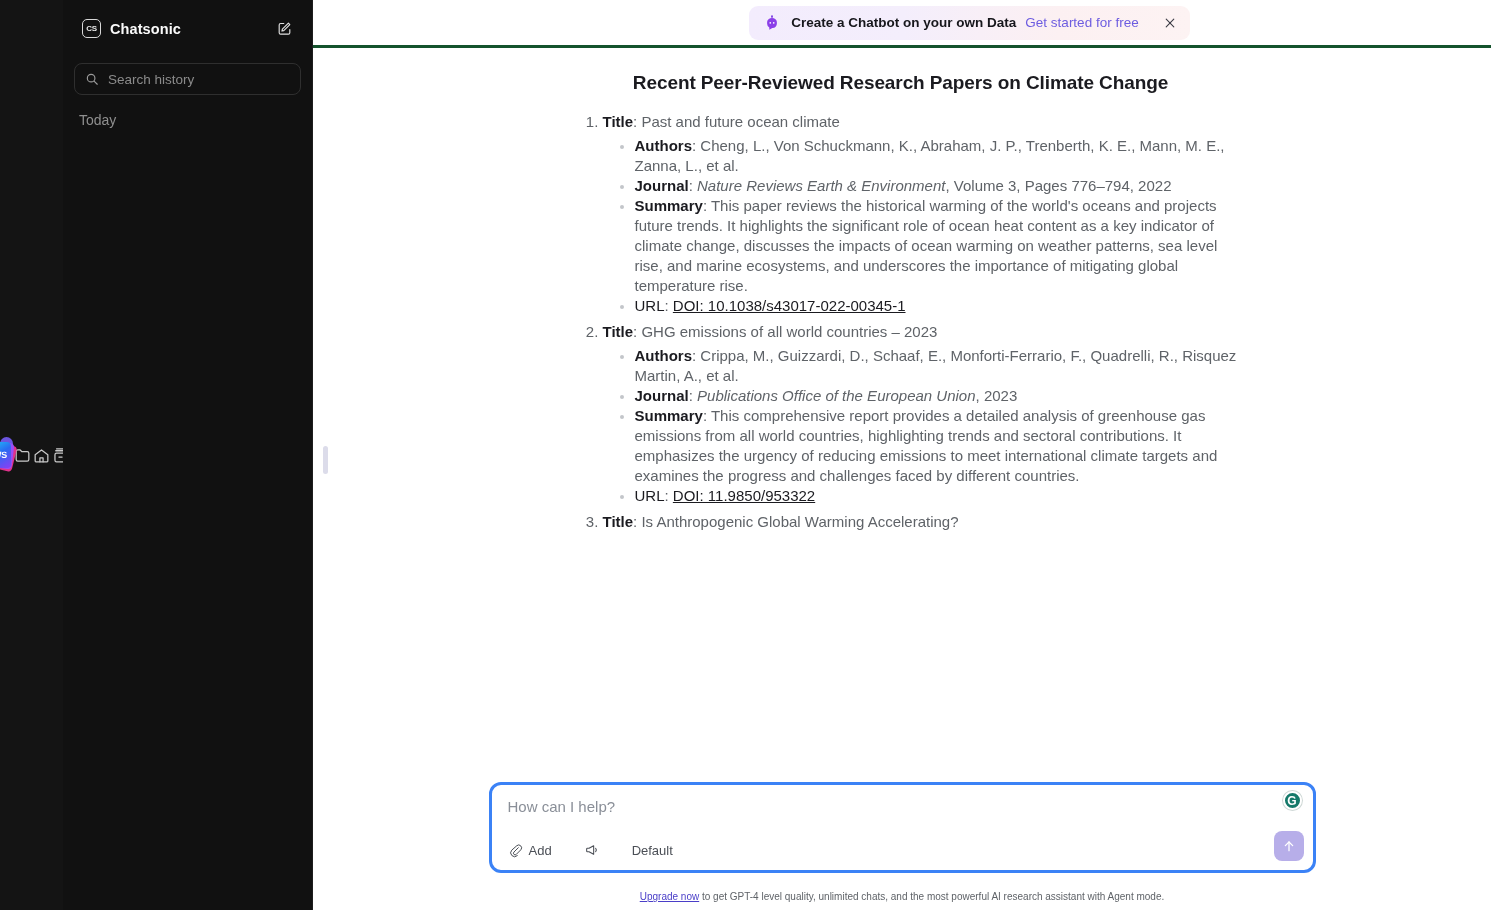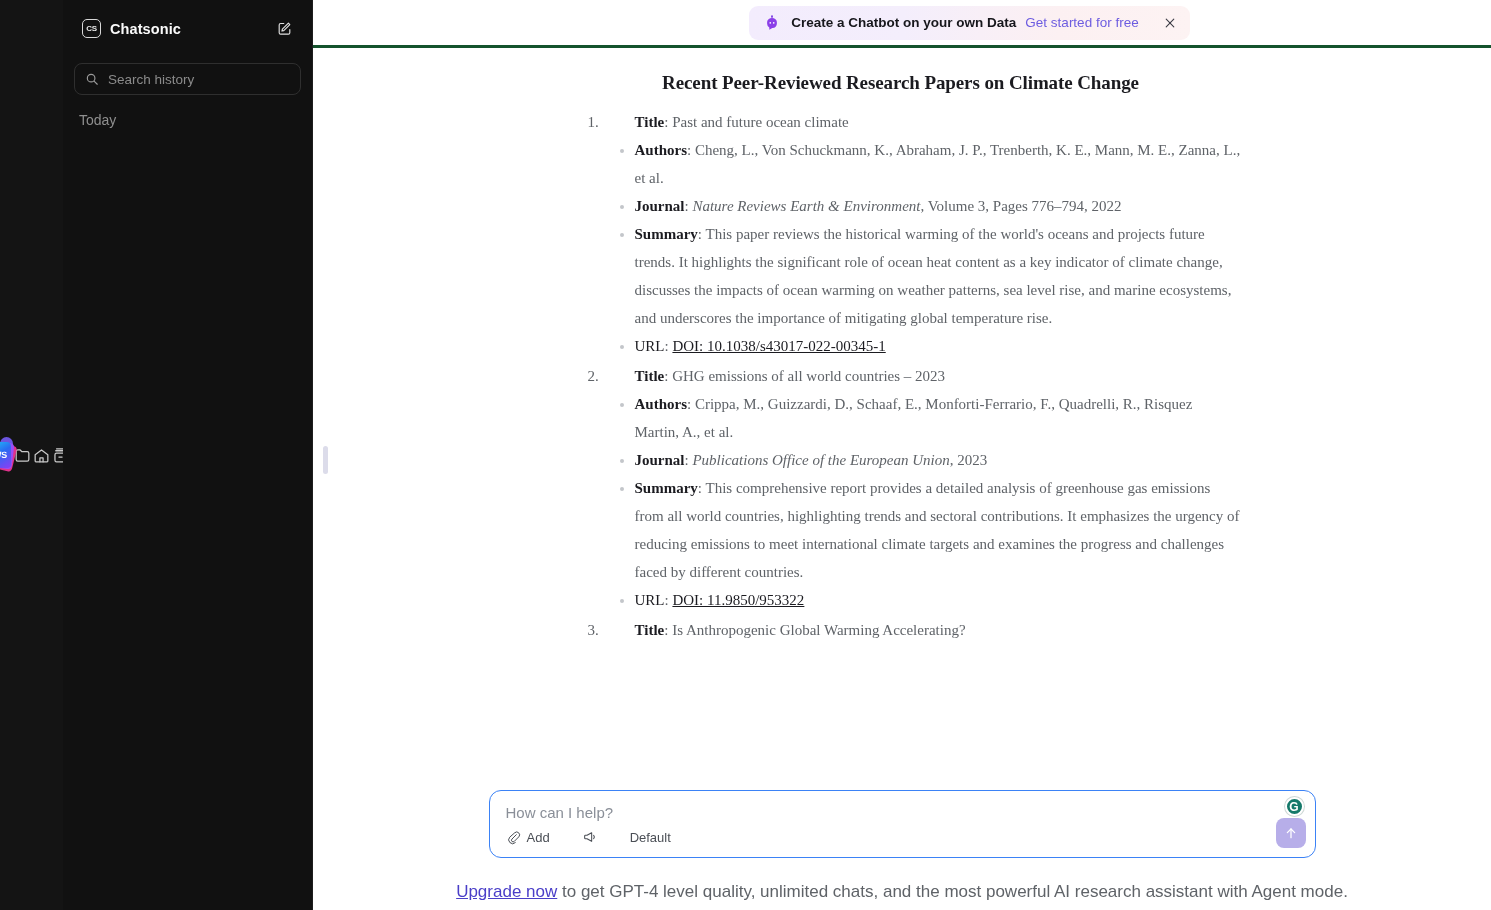--- a/index.html
+++ b/index.html
@@ -142,21 +142,20 @@
     font-size: 13.5px; color: #6d5ce0; cursor: pointer;
   }
   .banner-x {
     margin-left: 15px; color: #3b3b44; cursor: pointer;
     display: flex; align-items: center;
   }
 
   .scroll-area {
     position: absolute; top: 48px; left: 0; right: 0; bottom: 0;
     padding: 0 3px 0 0;
-    font-family: Liberation Serif, serif;
   }
   .doc {
     width: 680px; margin: 0 auto; position: relative;
     padding-top: 0px;
   }
   .cut-line {
     height: 18px; overflow: hidden; position: relative;
     margin-top: -10px;
   }
   .cut-line span {
@@ -169,56 +168,56 @@
     letter-spacing: -.1px;
   }
   ol.papers {
     list-style: decimal; padding-left: 42px; margin: 0;
   }
   ol.papers > li {
     color: #5f6368; font-size: 15px; line-height: 28px;
     margin-bottom: 2px;
   }
   ol.papers > li::marker { color: #5f6368; }
-  .ttl-label { font-weight: 700; color: #1b1b20; margin-left: 32px; }
+  .ttl-label { font-weight: 700; color: #1b1b20; }
   ul.meta {
     list-style: disc; padding-left: 32px; margin: 0;
   }
   ul.meta > li {
-    font-size: 15px; line-height: 28px; color: #5f6368;
+    font-size: 15px; line-height: 20px; color: #5f6368;
   }
   ul.meta > li::marker { color: #c3c6ca; font-size: 13px; }
   .k { font-weight: 700; color: #1b1b20; }
   .k-plain { color: #1b1b20; }
   .it { font-style: italic; }
   .doi {
     text-decoration: underline; color: #1b1b20; cursor: pointer;
   }
 
   
   .composer-zone {
     position: absolute; bottom: 0; left: 0; right: 0;
     background: #fff; padding: 0 0 8px;
     z-index: 6;
   }
   .composer {
     width: 827px; margin: 0 auto;
-    border: 1px solid #3b82f6; border-radius: 12px;
+    border: 3px solid #3b82f6; border-radius: 12px;
     background: #fff; padding: 13px 16px 12px;
     position: relative;
     box-shadow: 0 -2px 10px rgba(255,255,255,0.9);
   }
   .composer-input {
     border: none; outline: none; width: 600px;
     font-size: 15px; font-family: inherit; color: #1b1b20;
     background: transparent; display: block;
   }
   .composer-input::placeholder { color: #8a8f98; }
   .composer-tools {
-    display: flex; align-items: flex-end; gap: 32px; margin-top: 8px;
+    display: flex; align-items: flex-end; gap: 32px; margin-top: 27px;
   }
   .tool {
     display: flex; align-items: center; gap: 6px;
     font-size: 13px; color: #4b4f56; cursor: pointer;
   }
   .grammarly {
     position: absolute; right: 11px; top: 6px;
     width: 19px; height: 19px; border-radius: 50%;
     background: #15796a; border: 2px solid #fff;
     color: #fff; font-size: 12px; font-weight: 700;
@@ -227,22 +226,22 @@
     cursor: pointer;
   }
   .send-btn {
     position: absolute; right: 9px; bottom: 9px;
     width: 30px; height: 30px; border-radius: 8px;
     background: #b7aee9; color: #fff;
     display: flex; align-items: center; justify-content: center;
     cursor: pointer; border: none;
   }
   .foot-note {
-    text-align: center; font-size: 17px; color: #5f6368;
-    margin-top: 24px;
+    text-align: center; font-size: 10px; color: #5f6368;
+    margin-top: 18px;
   }
   .foot-note a {
     color: #4a3ec8; text-decoration: underline; cursor: pointer;
   }
 </style>
 </head>
 <body>
 
 <div id="app">
 

